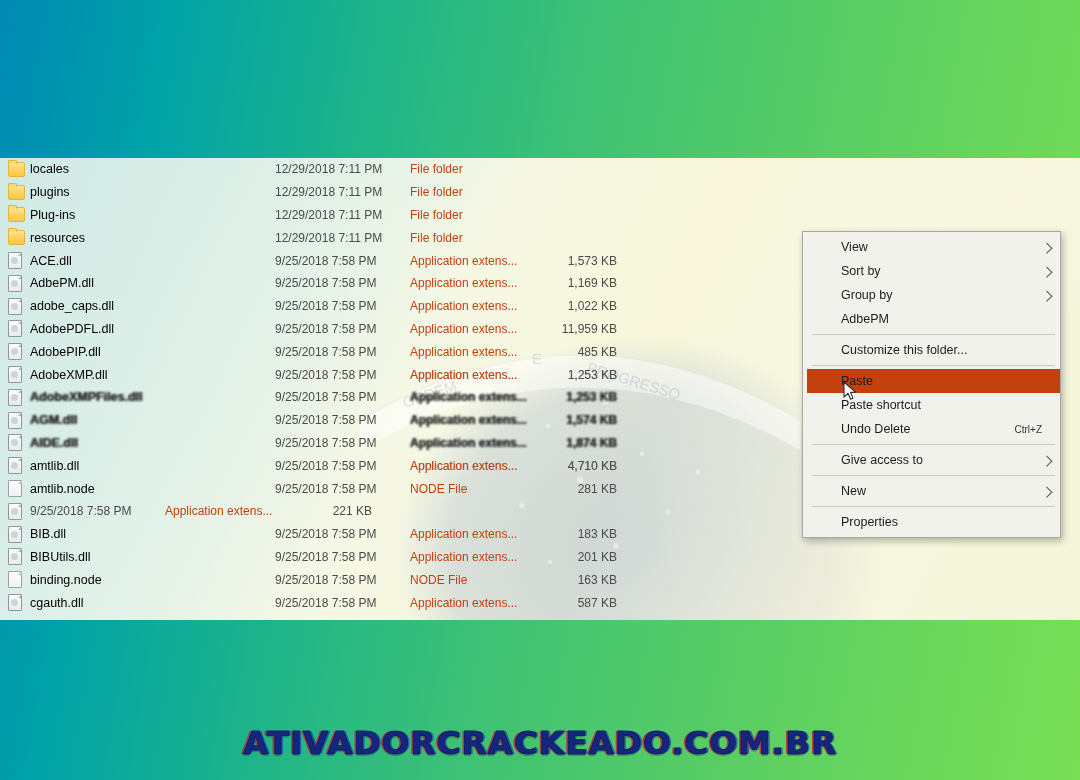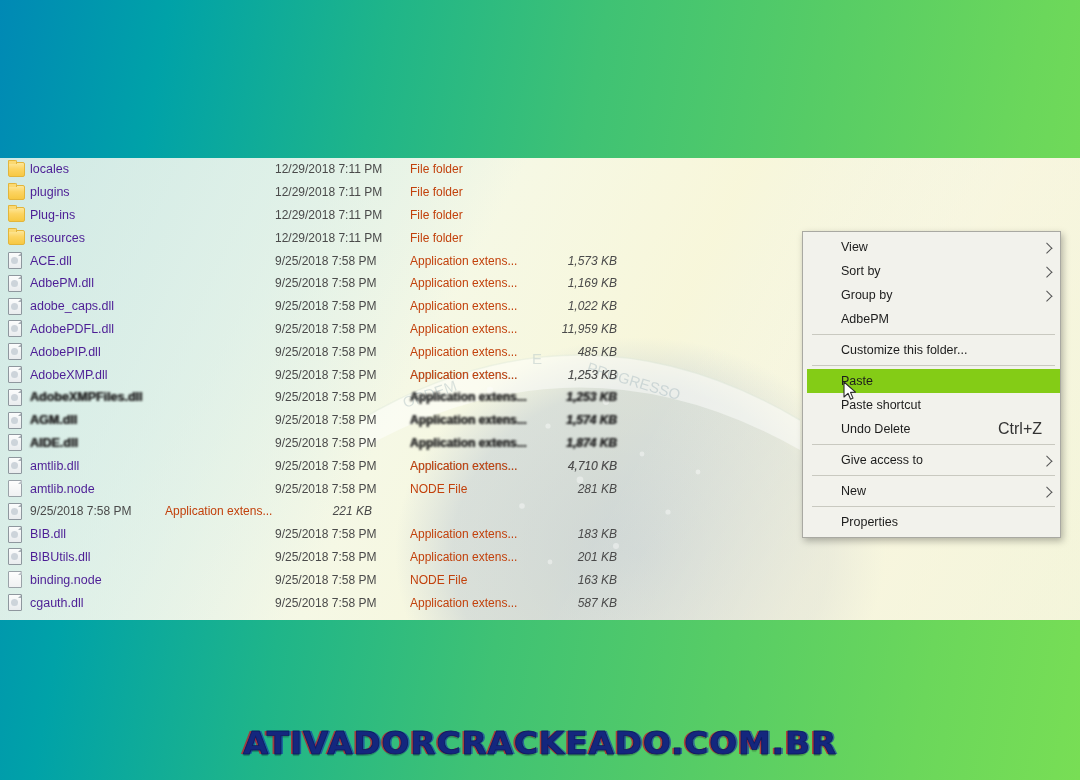--- a/index.html
+++ b/index.html
@@ -105,41 +105,40 @@
     margin-left: 8px;
     display: flex;
     align-items: center;
     justify-content: flex-start;
   }
   .cell-name {
     width: 245px;
     min-width: 245px;
     overflow: hidden;
     text-overflow: ellipsis;
-    color: #4c1d95;
+    color: #000000;
   }
   .cell-date {
     width: 135px;
     min-width: 135px;
     color: #4a4a4a;
     font-size: 12px;
   }
   .cell-type {
     width: 125px;
     min-width: 125px;
     color: #c2410c;
     font-size: 12px;
   }
   .cell-size {
     width: 82px;
     min-width: 82px;
     text-align: right;
     color: #4a4a4a;
     font-size: 12px;
-    font-style: italic;
   }
   
   .row.blurry .cell-type,
   .row.blurry .cell-size,
   .row.blurry .cell-name {
     filter: blur(0.85px) contrast(1.25);
     text-shadow: 0.7px 0 0 rgba(60,60,60,0.55), -0.7px 0.4px 0 rgba(90,90,90,0.4);
     font-weight: bold;
     color: #333;
   }
@@ -223,26 +222,26 @@
   }
   .mi {
     position: relative;
     height: 24px;
     display: flex;
     align-items: center;
     padding: 0 10px 0 34px;
     white-space: nowrap;
   }
   .mi.selected {
-    background: #84cc16;
+    background: #c2410c;
   }
   .mi-label { flex: 1; }
   .mi-accel {
     color: #333;
-    font-size: 16px;
+    font-size: 10px;
     padding-right: 8px;
   }
   .mi-arrow {
     position: absolute;
     right: 12px;
     top: 50%;
     transform: translateY(-50%);
     width: 7px; height: 7px;
     border-right: 1.6px solid #555;
     border-top: 1.6px solid #555;

